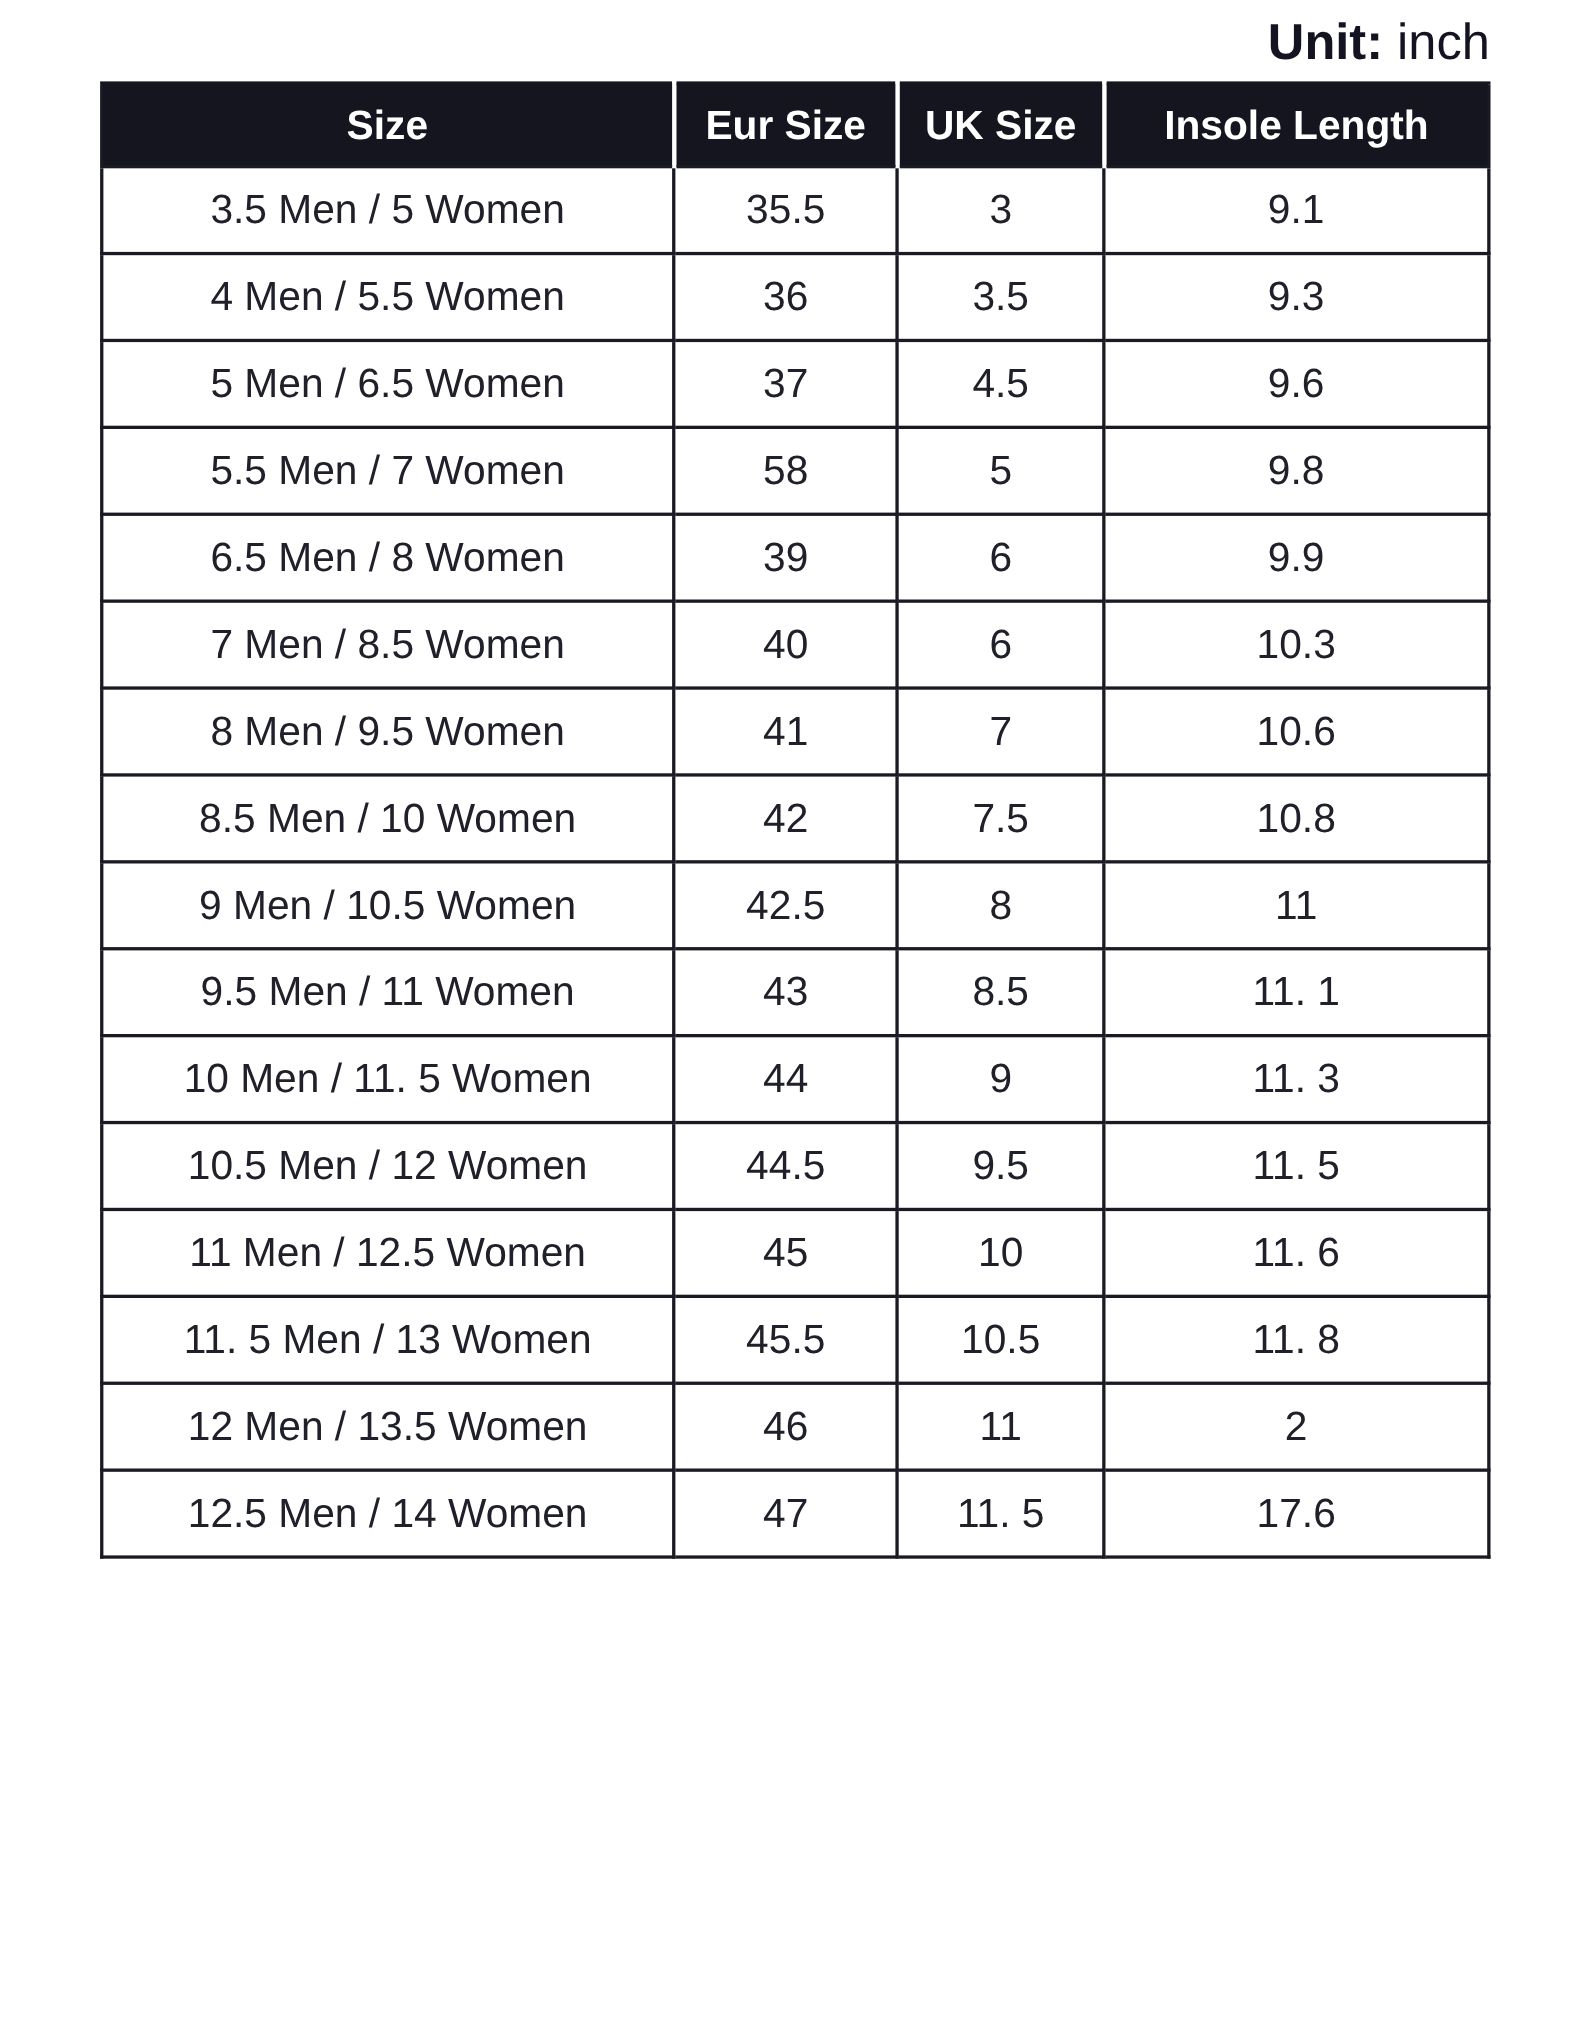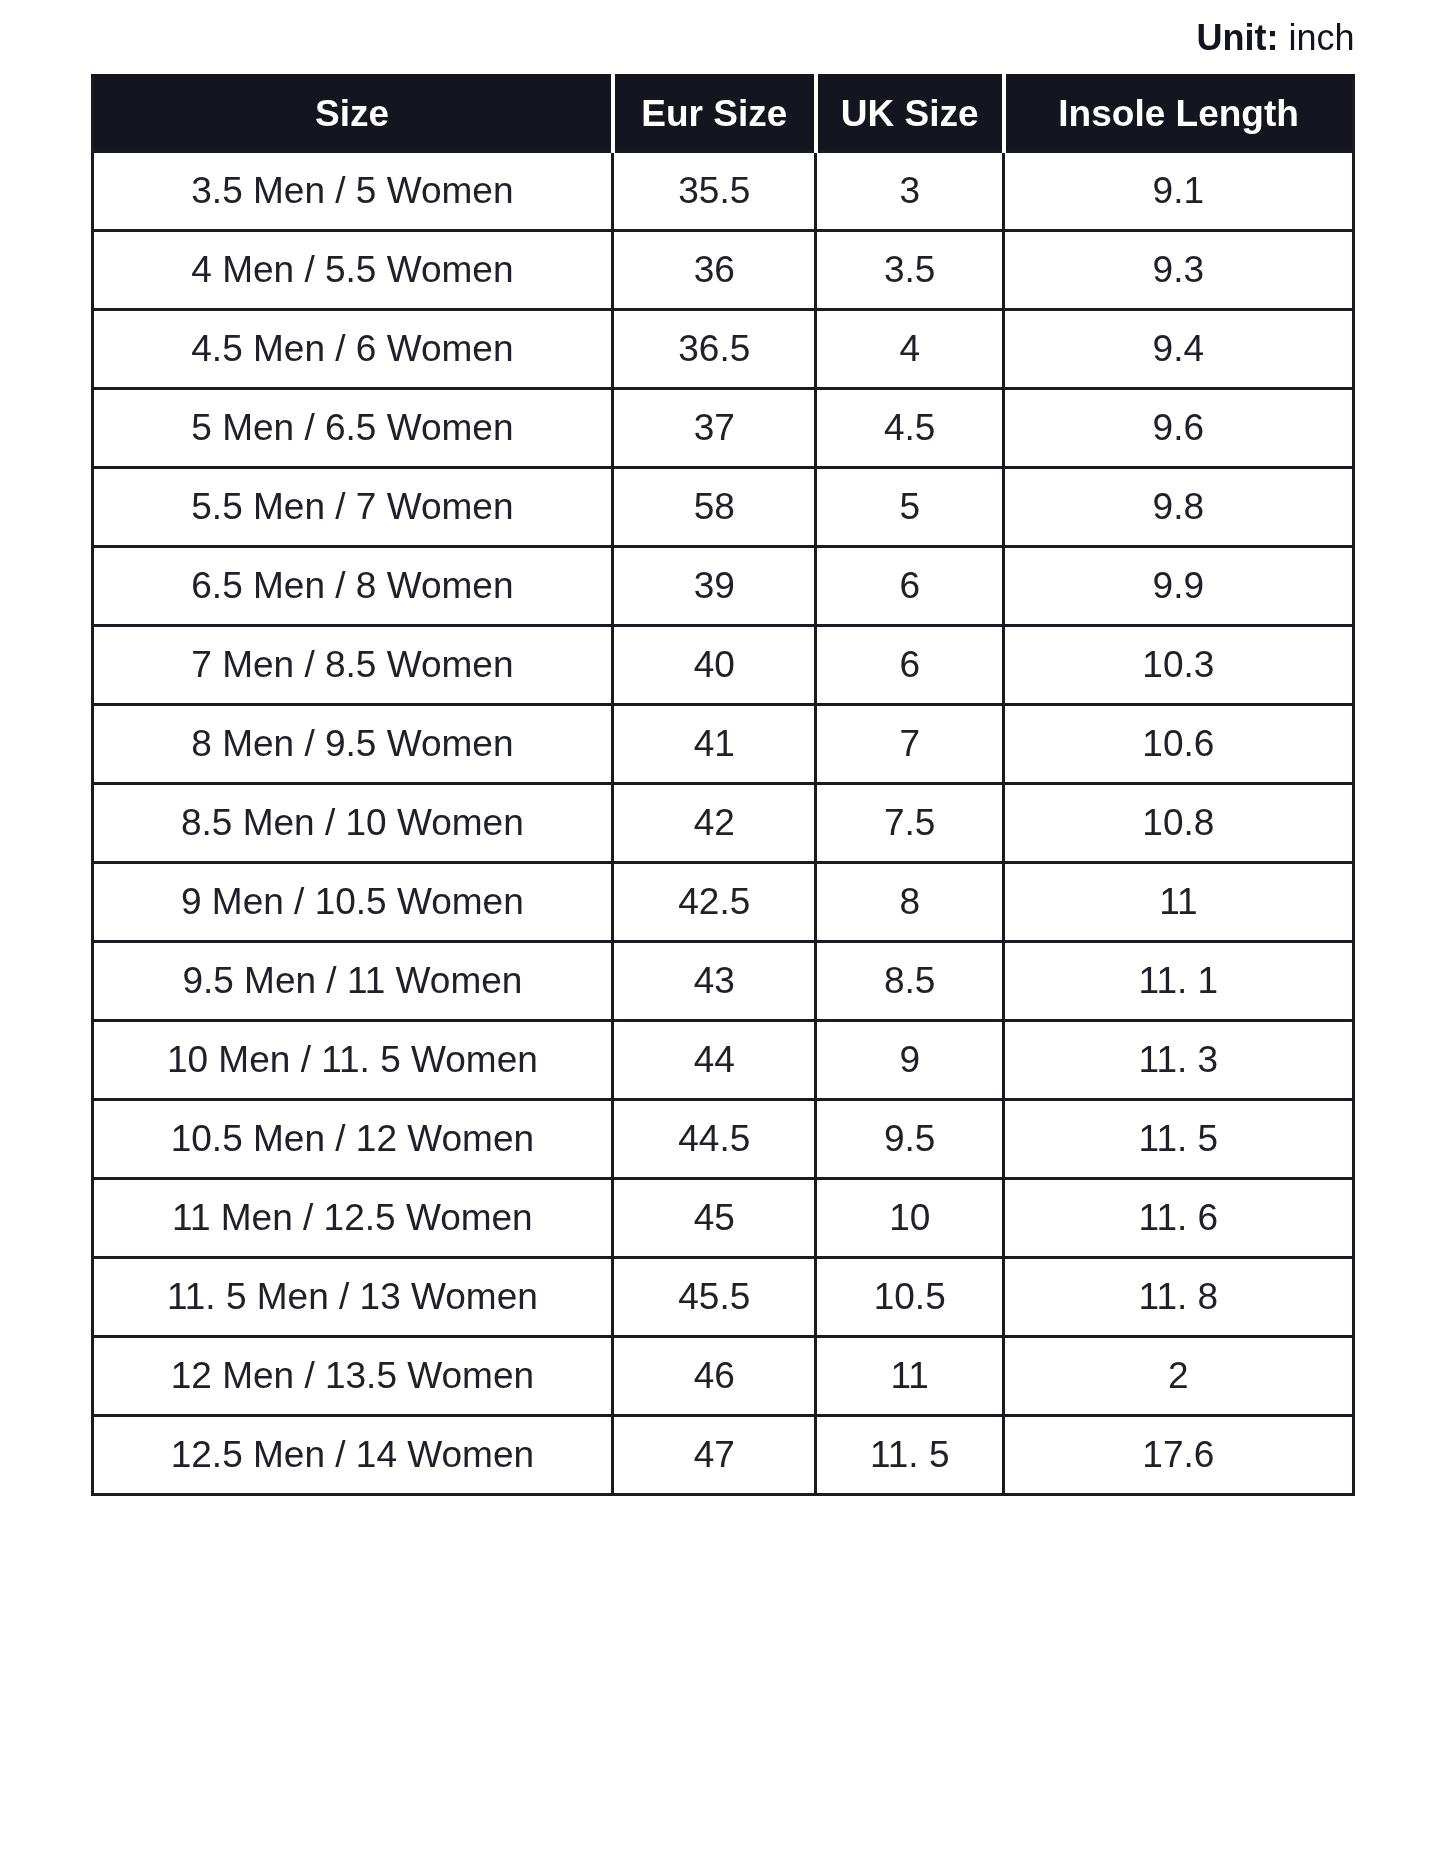--- a/index.html
+++ b/index.html
@@ -27,21 +27,21 @@
     font-size: 58px;
     line-height: 62px;
     font-weight: 800;
     letter-spacing: 0px;
     color: #131321;
   }
   .unit-note {
     width: 1264px;
     margin: 18px auto 0 auto;
     text-align: right;
-    font-size: 36px;
+    font-size: 46px;
     line-height: 40px;
     color: #131321;
   }
   .unit-note .unit-label {
     font-weight: 700;
   }
   .unit-note .unit-value {
     font-weight: 400;
   }
   table.size-chart {
@@ -111,26 +111,20 @@
           <td>3</td>
           <td>9.1</td>
         </tr>
         <tr>
           <td>4 Men / 5.5 Women</td>
           <td>36</td>
           <td>3.5</td>
           <td>9.3</td>
         </tr>
         <tr>
-          <td>4.5 Men / 6 Women</td>
-          <td>36.5</td>
-          <td>4</td>
-          <td>9.4</td>
-        </tr>
-        <tr>
           <td>5 Men / 6.5 Women</td>
           <td>37</td>
           <td>4.5</td>
           <td>9.6</td>
         </tr>
         <tr>
           <td>5.5 Men / 7 Women</td>
           <td>58</td>
           <td>5</td>
           <td>9.8</td>

